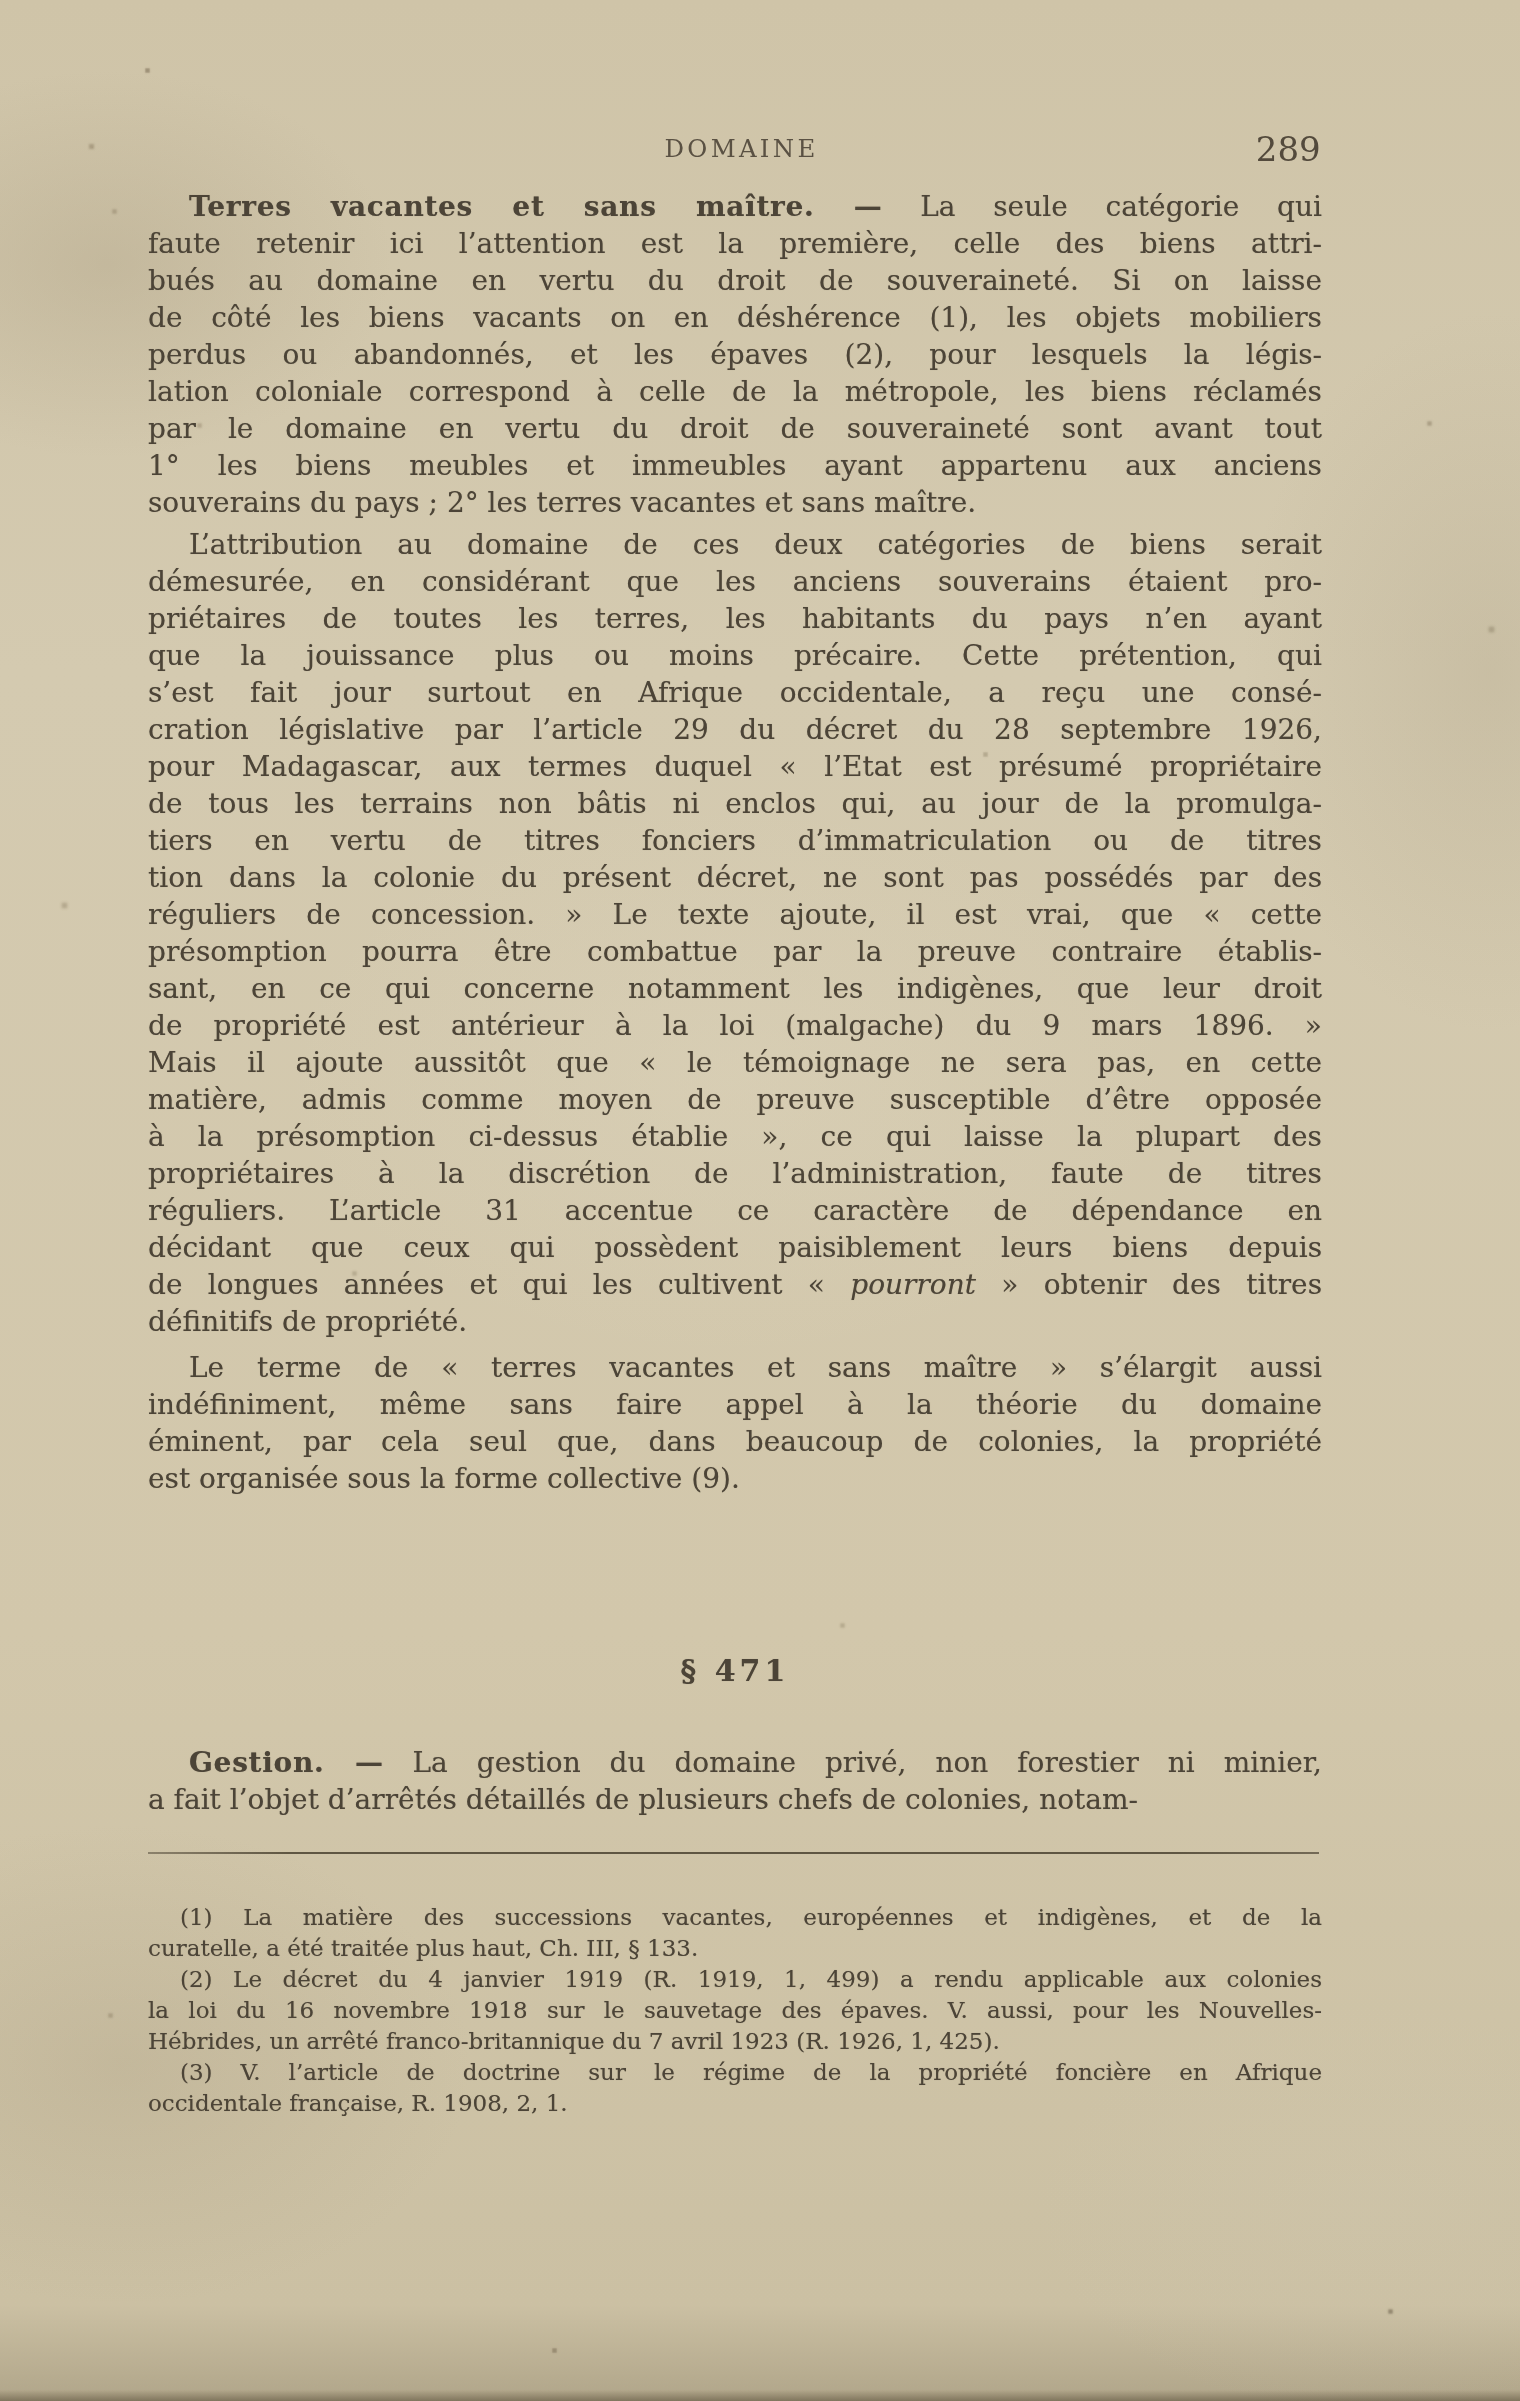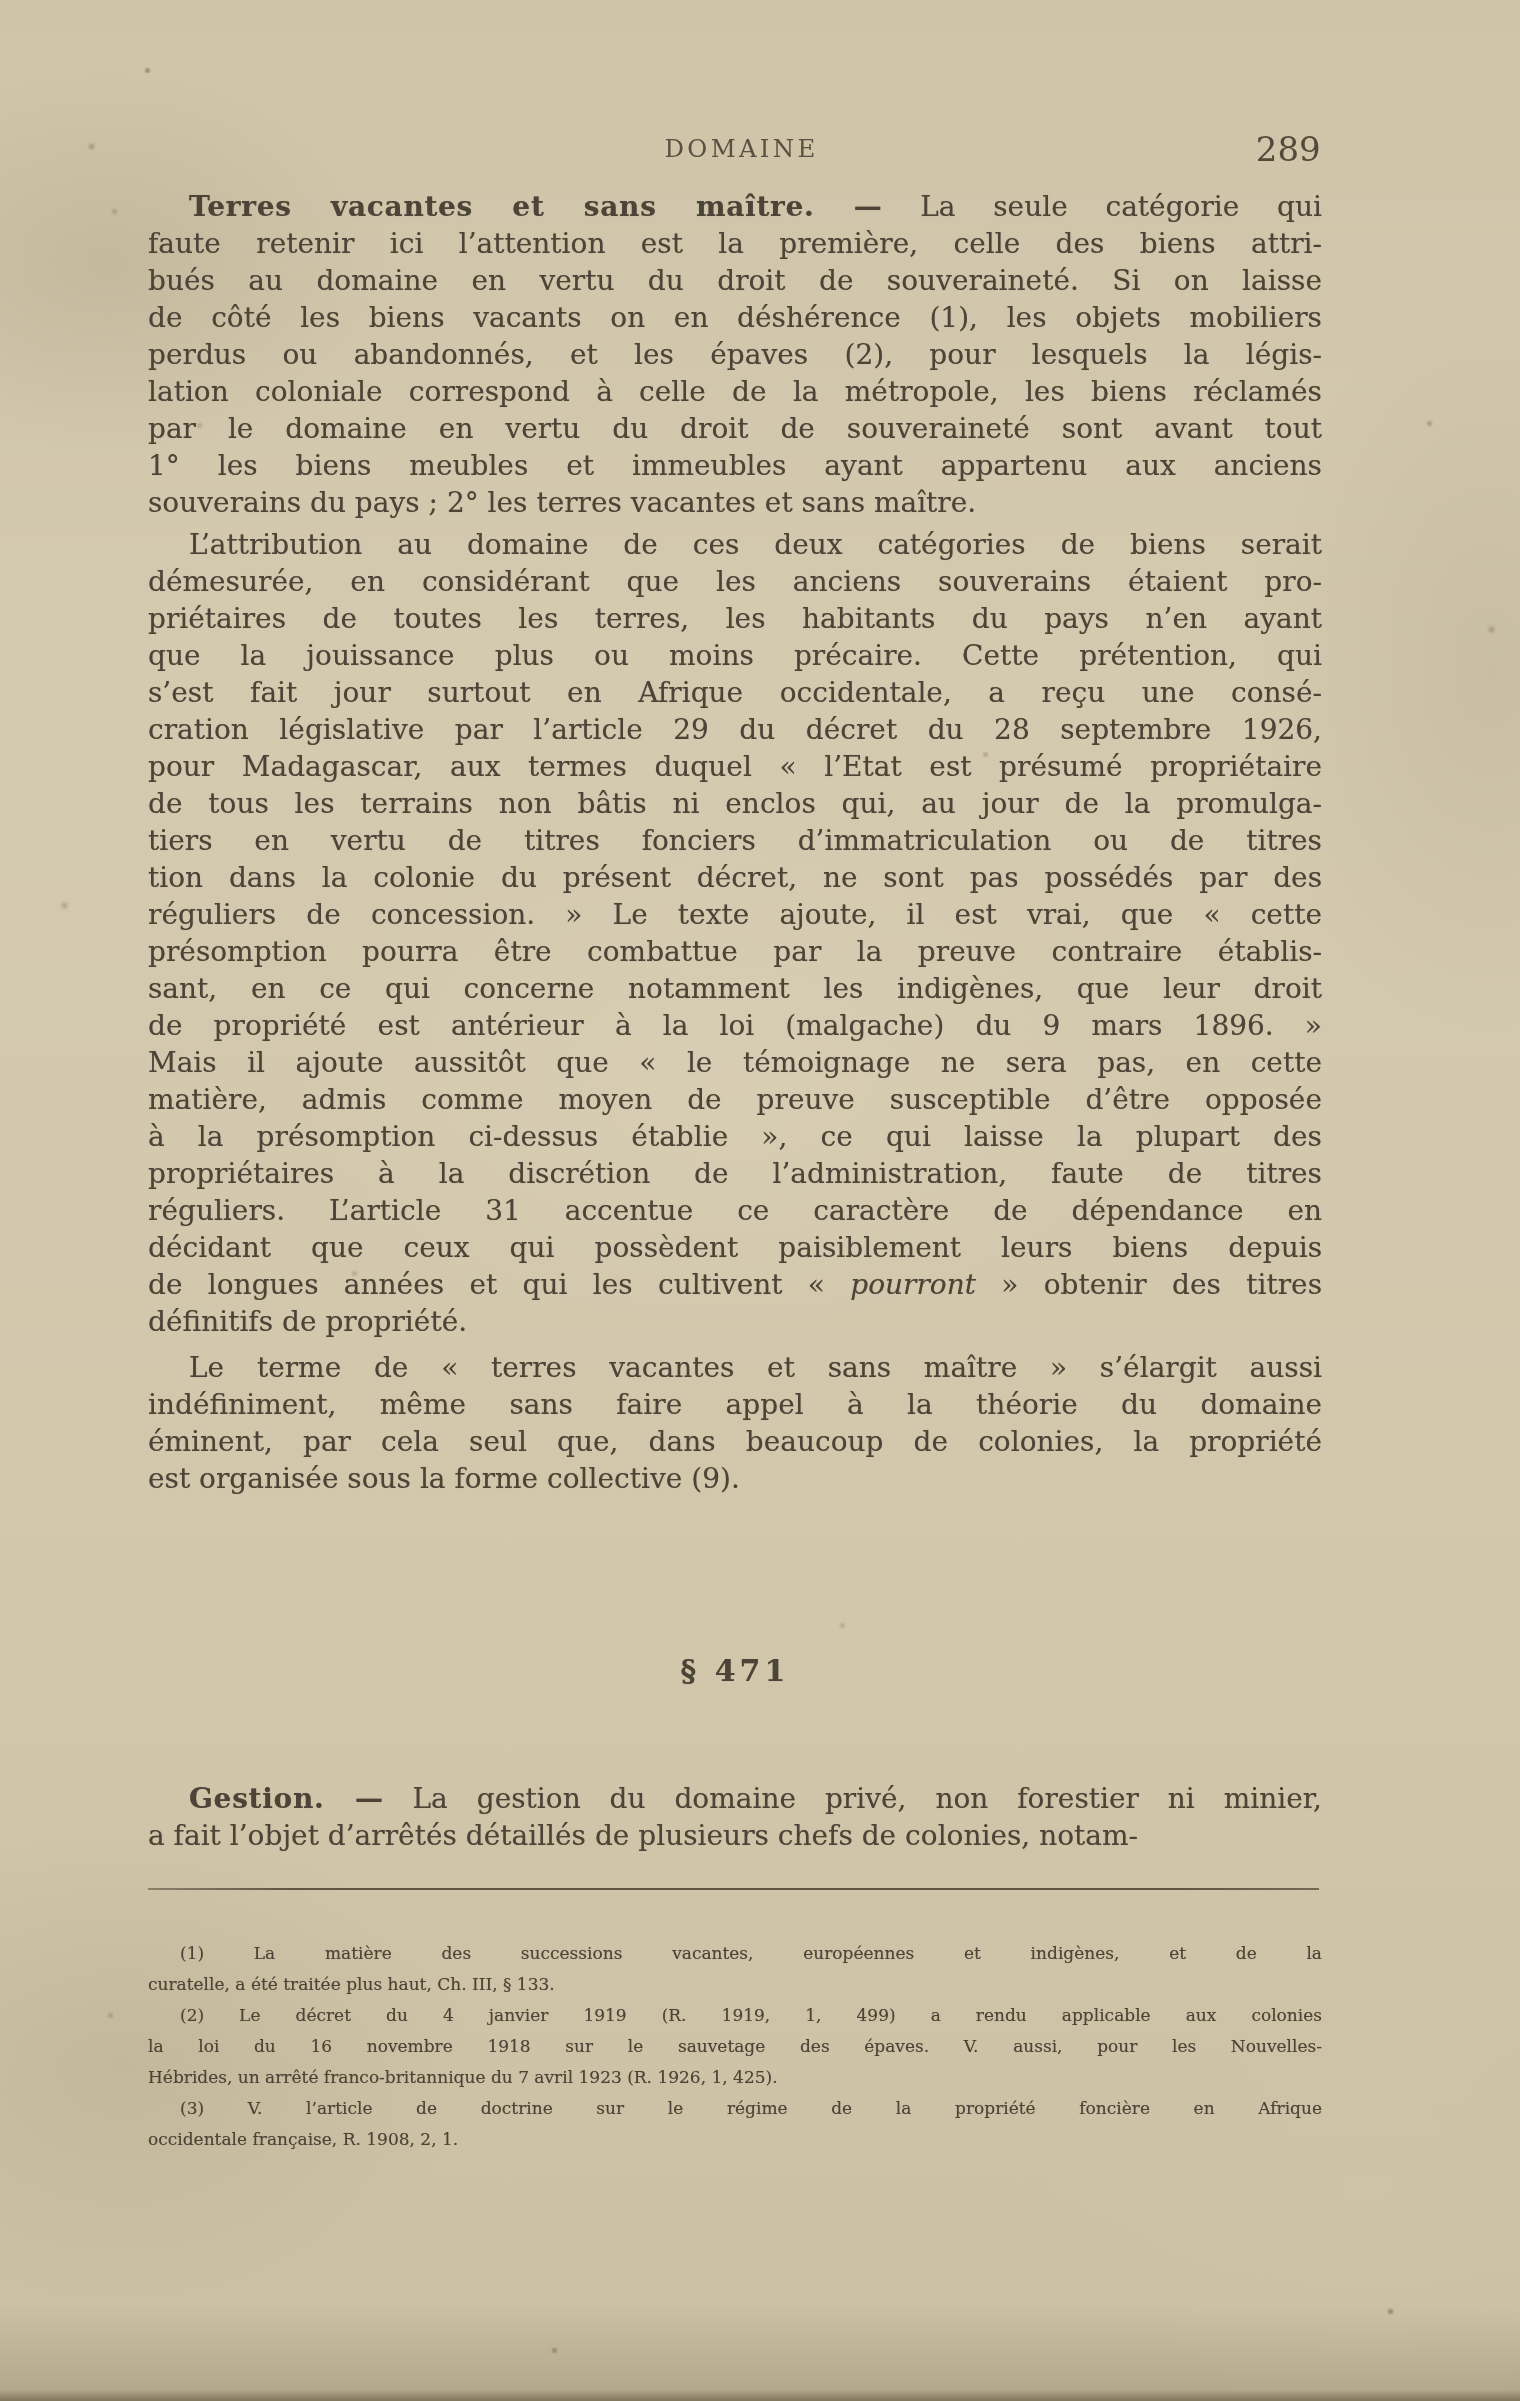--- a/index.html
+++ b/index.html
@@ -51,26 +51,26 @@
   .line { text-align:justify; text-align-last:justify; }
   .line.para-last { text-align-last:left; }
   .line.para-first { text-indent:41px; }
   .seg { text-shadow:0 0 0.7px rgba(76,68,55,0.45); }
   .seg.bold { font-weight:bold; letter-spacing:0.7px; }
   .seg.italic { font-style:italic; }
   .section-heading {
     margin-top:156px; text-align:center; font-size:30px; font-weight:bold;
     letter-spacing:4px; color:#4c4437; text-shadow:0 0 0.7px rgba(76,68,55,0.45);
   }
-  .gestion-block { margin-top:92px; font-size:28px; line-height:37px; }
+  .gestion-block { margin-top:56px; font-size:28px; line-height:37px; }
   .footnote-rule {
     margin-top:34px; width:1171px; height:2px; border:0;
     background:linear-gradient(90deg, rgba(84,75,58,0.55), #5f5642 12%, #5f5642 88%, rgba(84,75,58,0.75));
   }
-  .footnotes { margin-top:48px; font-size:17px; line-height:31px; }
+  .footnotes { margin-top:48px; font-size:23px; line-height:31px; }
   .footnote { margin:0; }
   .footnote .line.para-first { text-indent:32px; }
 </style>
 </head>
 <body>
 
 <div class="page">
   <div class="specks"></div>
 
   <div class="content">

